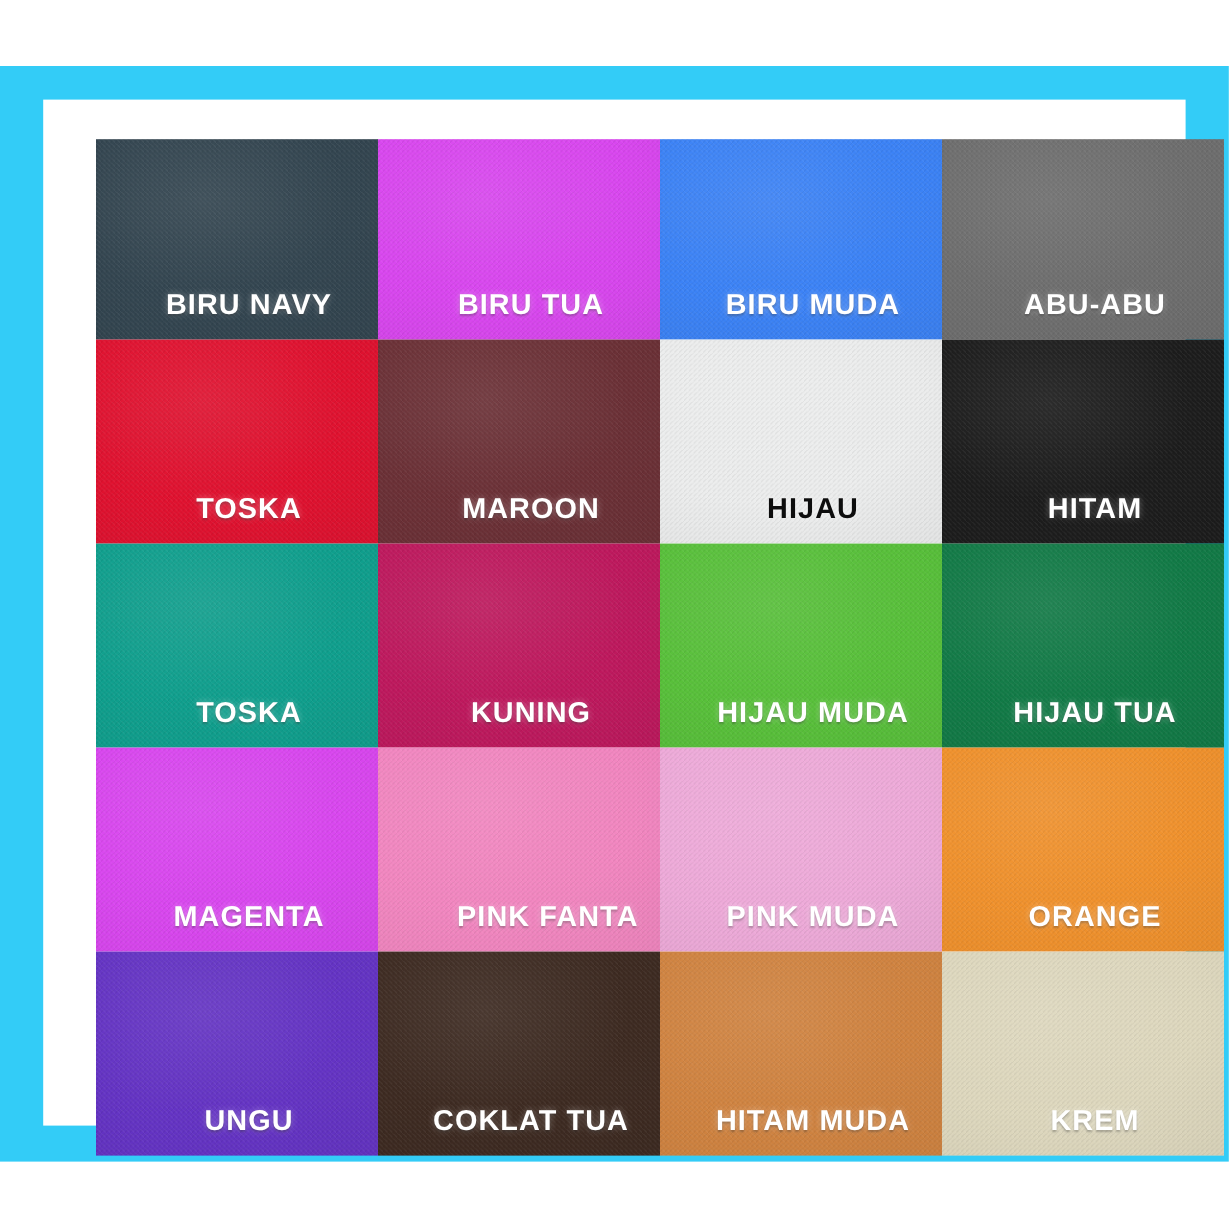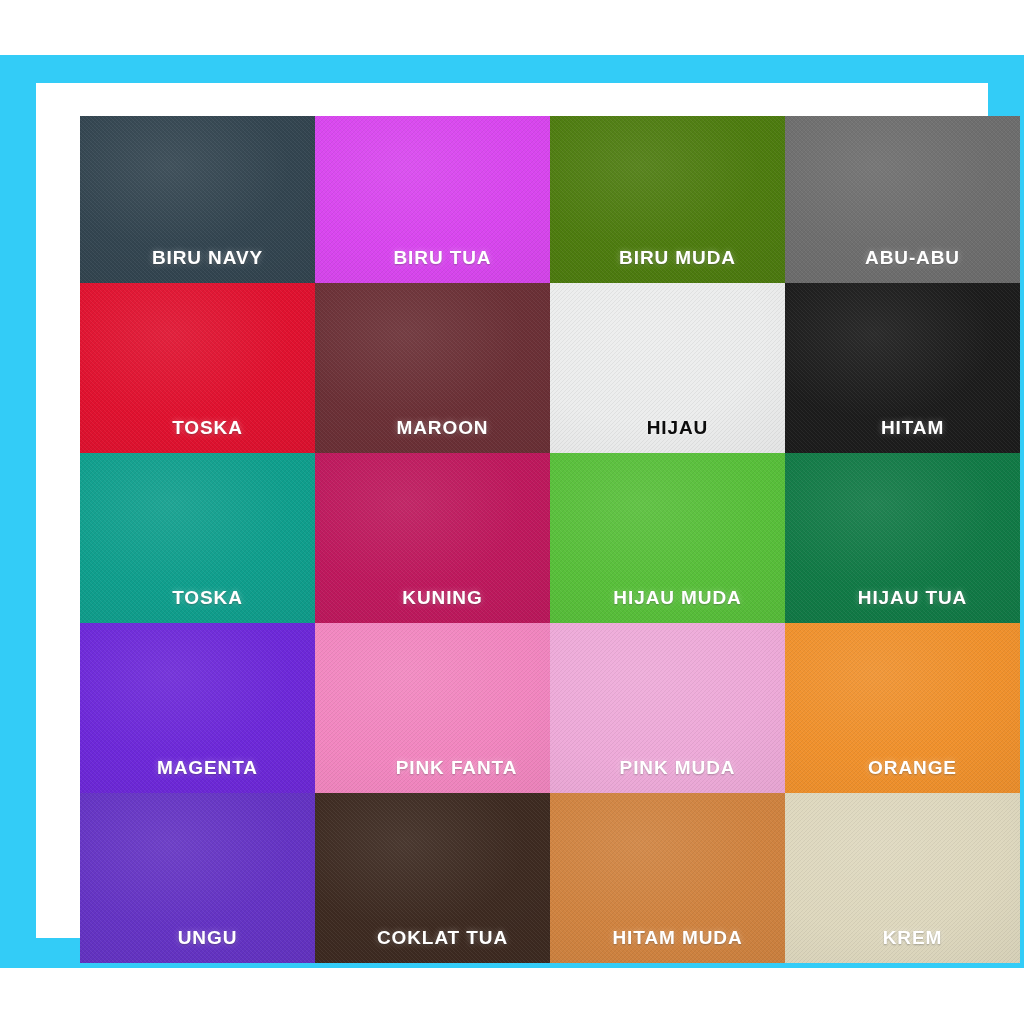--- a/index.html
+++ b/index.html
@@ -89,21 +89,21 @@
       radial-gradient(115% 110% at 38% 30%,
         rgba(255,255,255,0.07) 0%,
         rgba(255,255,255,0.00) 45%,
         rgba(0,0,0,0.055) 100%);
   }
 
   .swatch-label {
     position: relative;
     z-index: 3;
     margin-bottom: 16px;
-    font-size: 19px;
+    font-size: 24px;
     font-weight: bold;
     letter-spacing: 0.9px;
     line-height: 1;
     white-space: nowrap;
     text-align: right;
     margin-left: 20px;
   }
 
   .light-text {
     color: #ffffff;
@@ -125,21 +125,21 @@
 
     <div id="mat" style="background: rgb(255, 255, 255);">
 
       <div id="grid">
           <div class="swatch" style="background: rgb(51, 69, 80);">
             <span class="swatch-label light-text">BIRU NAVY</span>
           </div>
           <div class="swatch" style="background: #d946ef;">
             <span class="swatch-label light-text">BIRU TUA</span>
           </div>
-          <div class="swatch" style="background: #4d7c0f;">
+          <div class="swatch" style="background: #3b82f6;">
             <span class="swatch-label light-text">BIRU MUDA</span>
           </div>
           <div class="swatch" style="background: rgb(110, 110, 110);">
             <span class="swatch-label light-text">ABU-ABU</span>
           </div>
           <div class="swatch" style="background: rgb(224, 17, 47);">
             <span class="swatch-label light-text">TOSKA</span>
           </div>
           <div class="swatch" style="background: rgb(107, 48, 54);">
             <span class="swatch-label light-text">MAROON</span>
@@ -155,21 +155,21 @@
           </div>
           <div class="swatch" style="background: #be185d;">
             <span class="swatch-label light-text">KUNING</span>
           </div>
           <div class="swatch" style="background: rgb(88, 192, 58);">
             <span class="swatch-label light-text">HIJAU MUDA</span>
           </div>
           <div class="swatch" style="background: rgb(17, 122, 70);">
             <span class="swatch-label light-text">HIJAU TUA</span>
           </div>
-          <div class="swatch" style="background: #6d28d9;">
+          <div class="swatch" style="background: #d946ef;">
             <span class="swatch-label light-text">MAGENTA</span>
           </div>
           <div class="swatch" style="background: rgb(242, 134, 192); padding-left: 28px;">
             <span class="swatch-label light-text">PINK FANTA</span>
           </div>
           <div class="swatch" style="background: rgb(238, 170, 217);">
             <span class="swatch-label light-text">PINK MUDA</span>
           </div>
           <div class="swatch" style="background: rgb(240, 145, 44);">
             <span class="swatch-label light-text">ORANGE</span>

